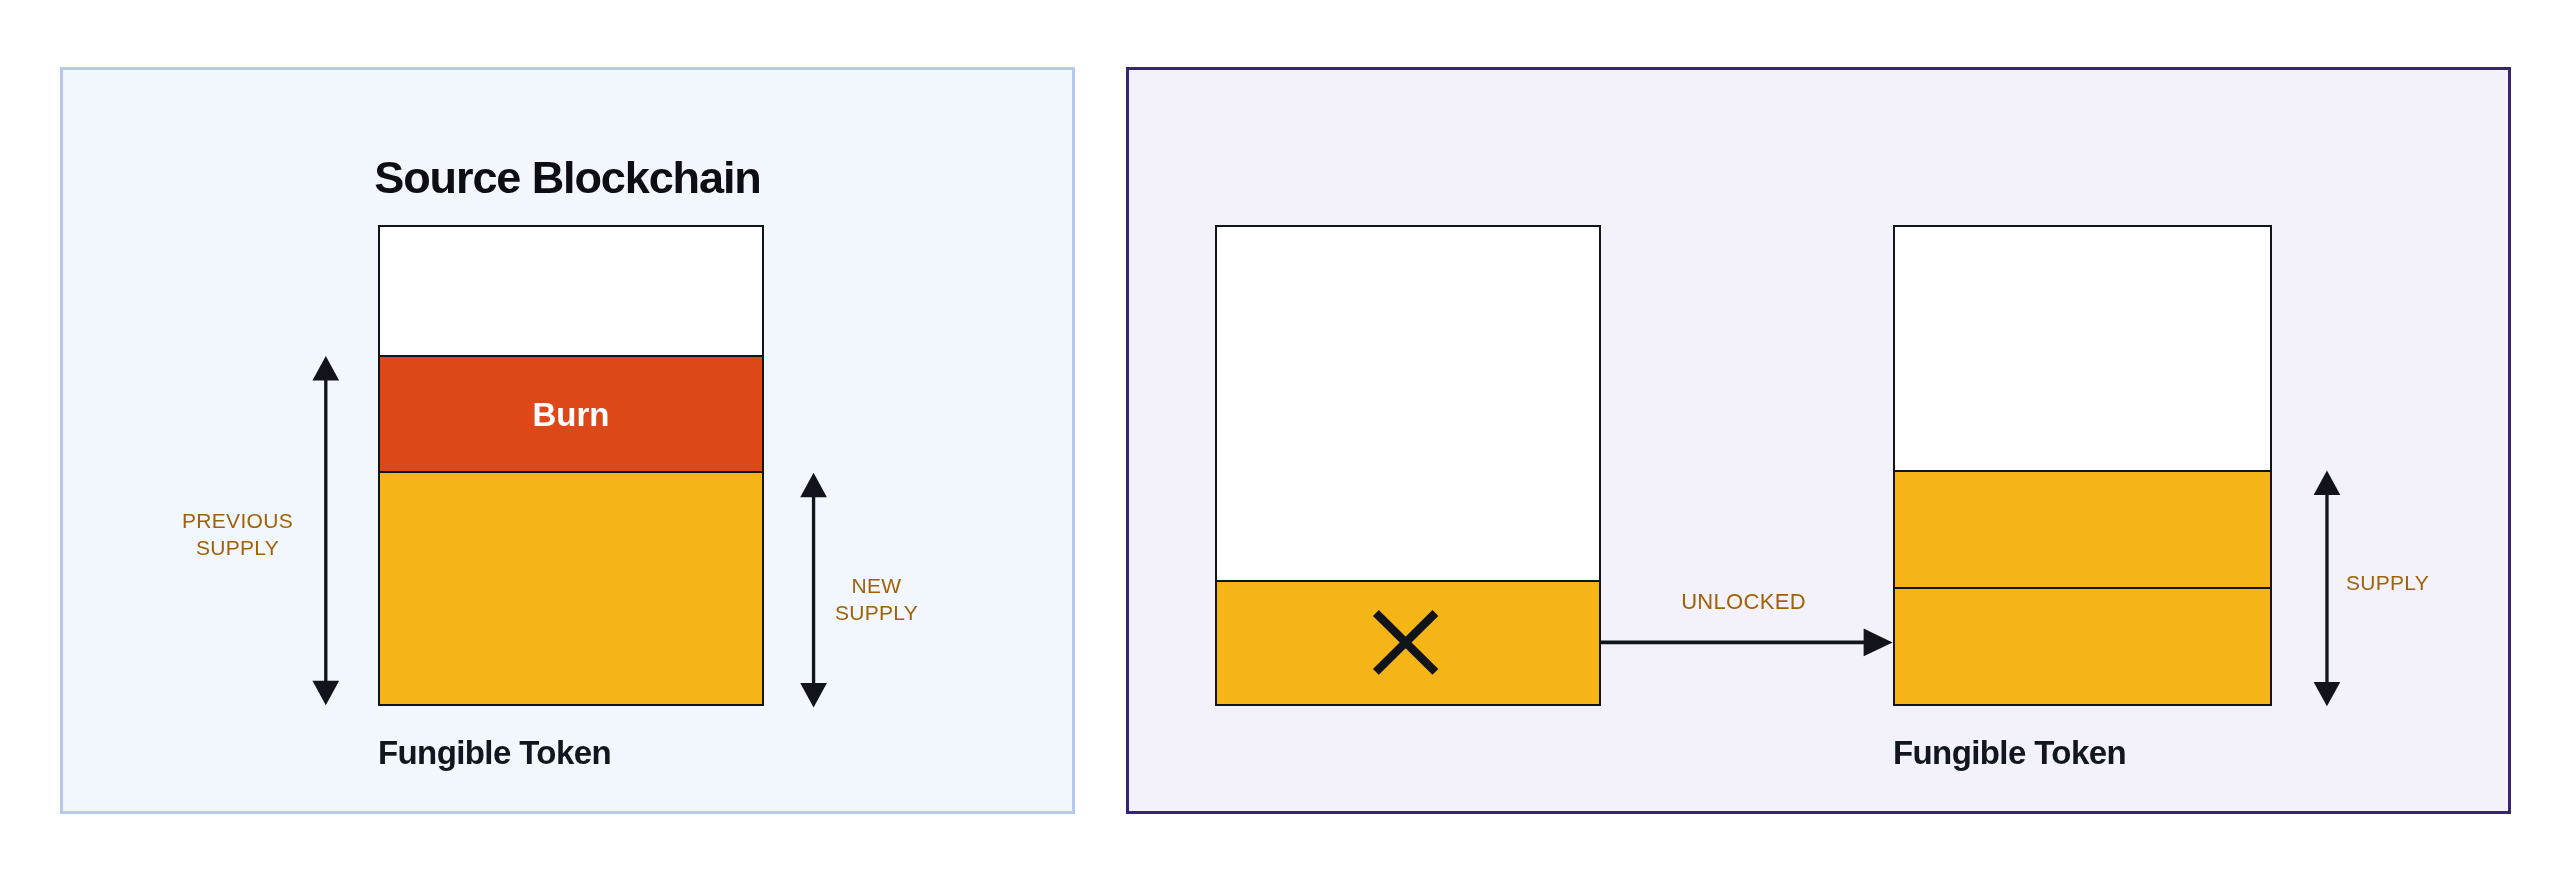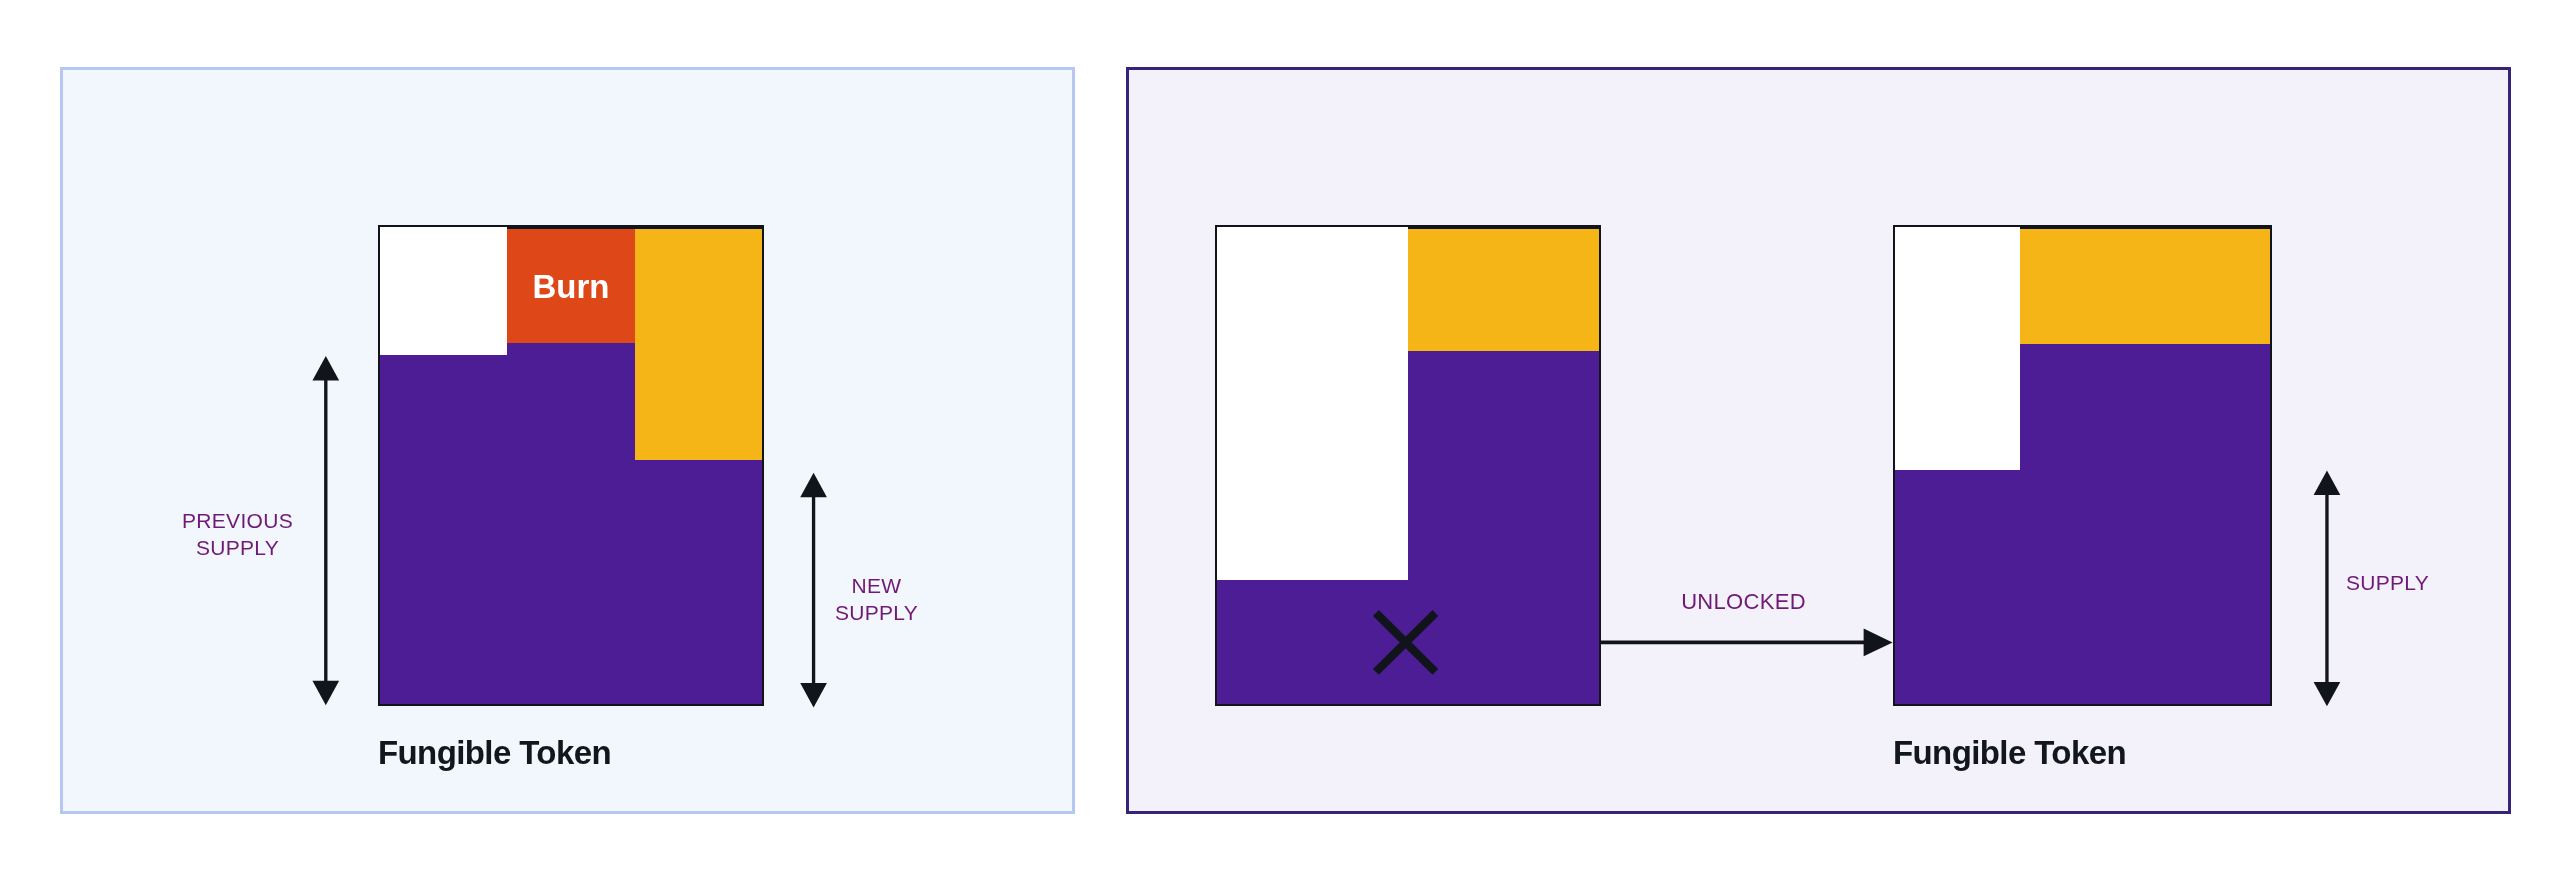--- a/index.html
+++ b/index.html
@@ -47,21 +47,21 @@
   #dest-title     { left: 1126px; width: 1385px; }
 
   .bar {
     position: absolute;
     top: 225px;
     height: 481px;
     box-sizing: border-box;
     border: 2.2px solid #12141C;
     background: #4c1d95;
     display: flex;
-    flex-direction: row;
+    flex-direction: column;
   }
   .seg { box-sizing: border-box; width: 100%; }
   .seg + .seg { border-top: 2.2px solid #12141C; }
   .seg-white  { background: #FFFFFF; }
   .seg-burn   { background: #DE4818; display: flex; align-items: center; justify-content: center; }
   .seg-yellow { background: #F5B517; }
 
   #left-bar  { left: 378px;  width: 386px; }
   #left-bar  .seg-white  { height: 128px; }
   #left-bar  .seg-burn   { height: 116px; }
@@ -93,21 +93,21 @@
     letter-spacing: -0.6px;
   }
   #left-caption  { left: 378px;  width: 386px; }
   #pool-caption  { left: 1215px; width: 386px; }
   #right-caption { left: 1893px; width: 379px; }
 
   .small-label {
     position: absolute;
     font-size: 21px;
     font-weight: 400;
-    color: #701a75;
+    color: #a16207;
     line-height: 27px;
     letter-spacing: 0.3px;
     text-align: center;
   }
   .small-label span { display: block; }
   #prev-supply-label { left: 154px;  top: 507px;  width: 167px; }
   #new-supply-label  { left: 793px; top: 572px; width: 167px; }
   #unlocked-label    { left: 1660px; top: 588px; width: 167px; font-size: 22px; }
   #supply-label      { left: 2304px; top: 569px; width: 167px; }
 
@@ -119,20 +119,21 @@
   }
   .stroke { stroke: #12141C; }
   .fill   { fill: #12141C; }
 </style>
 </head>
 <body>
 
 <div class="canvas">
 
   <section class="panel panel-source"></section>
+  <h2 class="panel-title" id="source-title">Source Blockchain</h2>
 
   <div class="bar" id="left-bar">
     <div class="seg seg-white"></div>
     <div class="seg seg-burn">
       <span class="burn-text">Burn</span>
     </div>
     <div class="seg seg-yellow"></div>
   </div>
 
   <div class="small-label" id="prev-supply-label">

